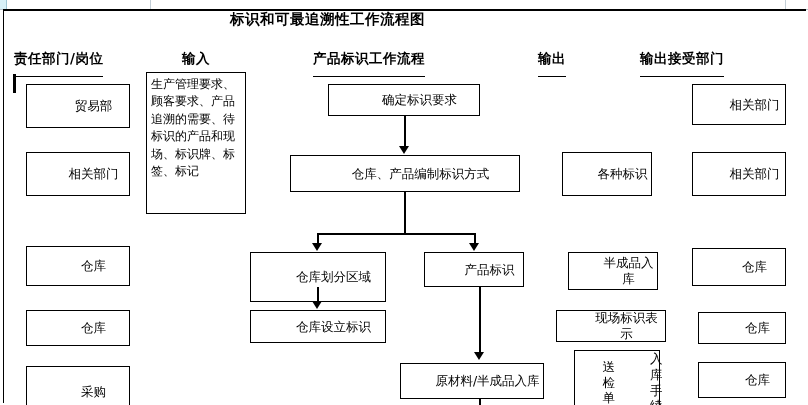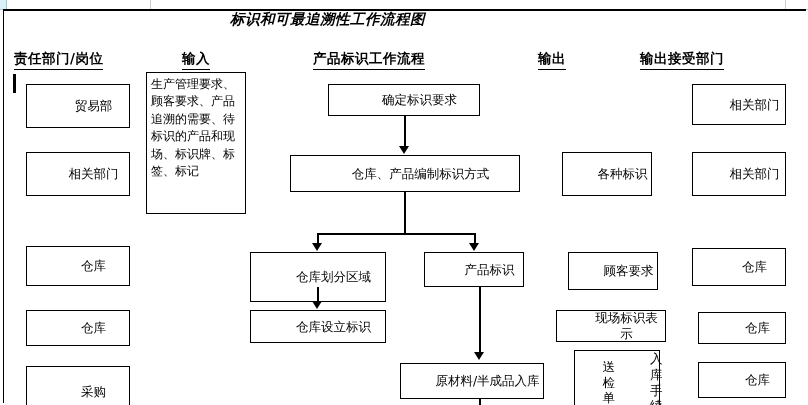--- a/index.html
+++ b/index.html
@@ -13,25 +13,25 @@
   .ruler-tab{position:absolute;left:0;top:0;width:6px;height:9px;background:#d8f0f7;
              border-right:1px solid #9fc6d4;}
 
   
   #page{position:absolute;left:3px;top:9px;width:803px;height:394px;
         border-top:2px solid #000;border-left:1px solid #000;
         box-sizing:border-box;background:#fff;}
 
   
   #title{position:absolute;left:0;top:10px;width:655px;text-align:center;
-         font-size:14.5px;font-weight:bold;color:#000;letter-spacing:.5px;font-style:italic;}
+         font-size:14.5px;font-weight:bold;color:#000;letter-spacing:.5px;}
 
   
   .hdr{position:absolute;font-size:13.5px;font-weight:bold;color:#000;
-       white-space:nowrap;border-bottom:1.5px solid #000;padding-bottom:1px;
+       white-space:nowrap;border-bottom:1.5px solid #000;padding-bottom:8px;
        letter-spacing:.5px;}
 
   
   #caret{position:absolute;left:13px;top:74px;width:3px;height:19px;background:#000;}
 
   
   .box{position:absolute;border:1.5px solid #000;box-sizing:border-box;
        background:#fff;display:flex;align-items:center;justify-content:center;
        text-align:center;font-size:12.5px;color:#000;line-height:1.25;}
   .box-text{display:block;padding:0 2px;margin-left:31px;}
@@ -122,21 +122,21 @@
 
 <div class="vline" style="left:479px;top:287px;height:66px;"></div>
 <div class="arrow" style="left:474px;top:352px;"></div>
 
 <div class="vline" style="left:479px;top:399px;height:6px;"></div>
 
 <div class="box" style="left:562px;top:152px;width:90px;height:44px;">
     <span class="box-text">各种标识</span>
   </div>
 <div class="box" style="left:568px;top:252px;width:90px;height:38px;">
-    <span class="box-text">顾客要求</span>
+    <span class="box-text">半成品入库</span>
   </div>
 <div class="box" style="left:556px;top:310px;width:110px;height:32px;">
     <span class="box-text">现场标识表示</span>
   </div>
 <div class="box" style="left:574px;top:350px;width:86px;height:65px;">
   <span class="box-text">送检单</span>
   <span class="box-text">入库手续</span>
 </div>
 
 <div class="box" style="left:692px;top:84px;width:94px;height:41px;">

